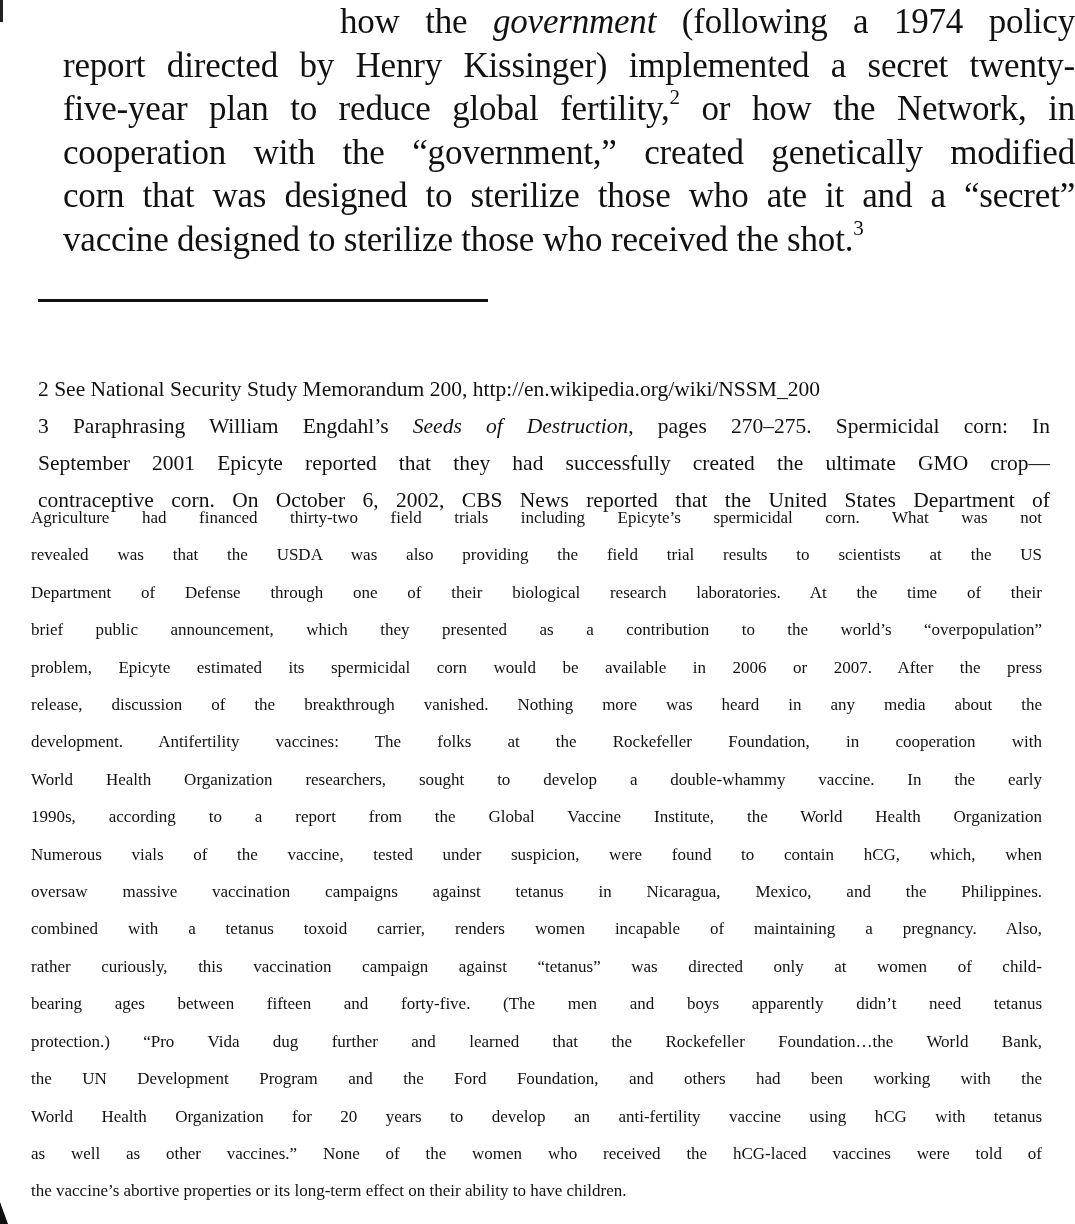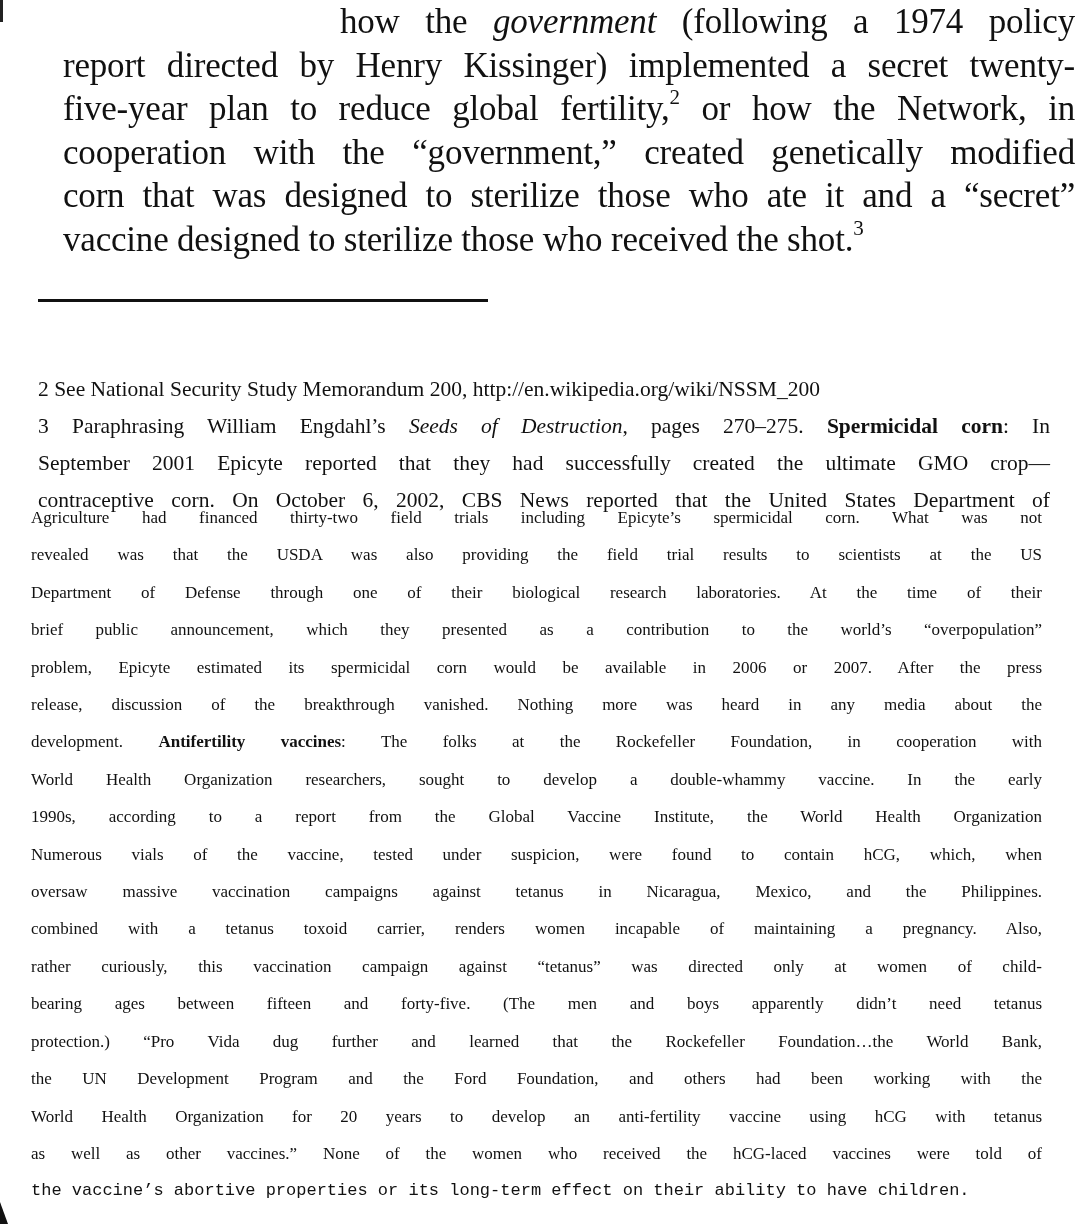--- a/index.html
+++ b/index.html
@@ -92,23 +92,22 @@
     .continuation {
       position: absolute;
       left: 31px;
       top: 499px;
       width: 1011px;
       font-size: 17px;
       line-height: 37.4px;
     }
     .continuation .line.last {
       text-align-last: left;
-      font-family: Liberation Mono, monospace;
     }
-    b { font-weight: bold; }
+    b { font-weight: normal; }
     i { font-style: italic; }
   </style>
 </head>
 <body>
 
 <div class="page-edge"></div>
 <div class="page-edge-bottom"></div>
 
 <div class="main-text">
   <span class="line first"><span>how the </span><i>government</i><span> (following a 1974 policy</span></span>

